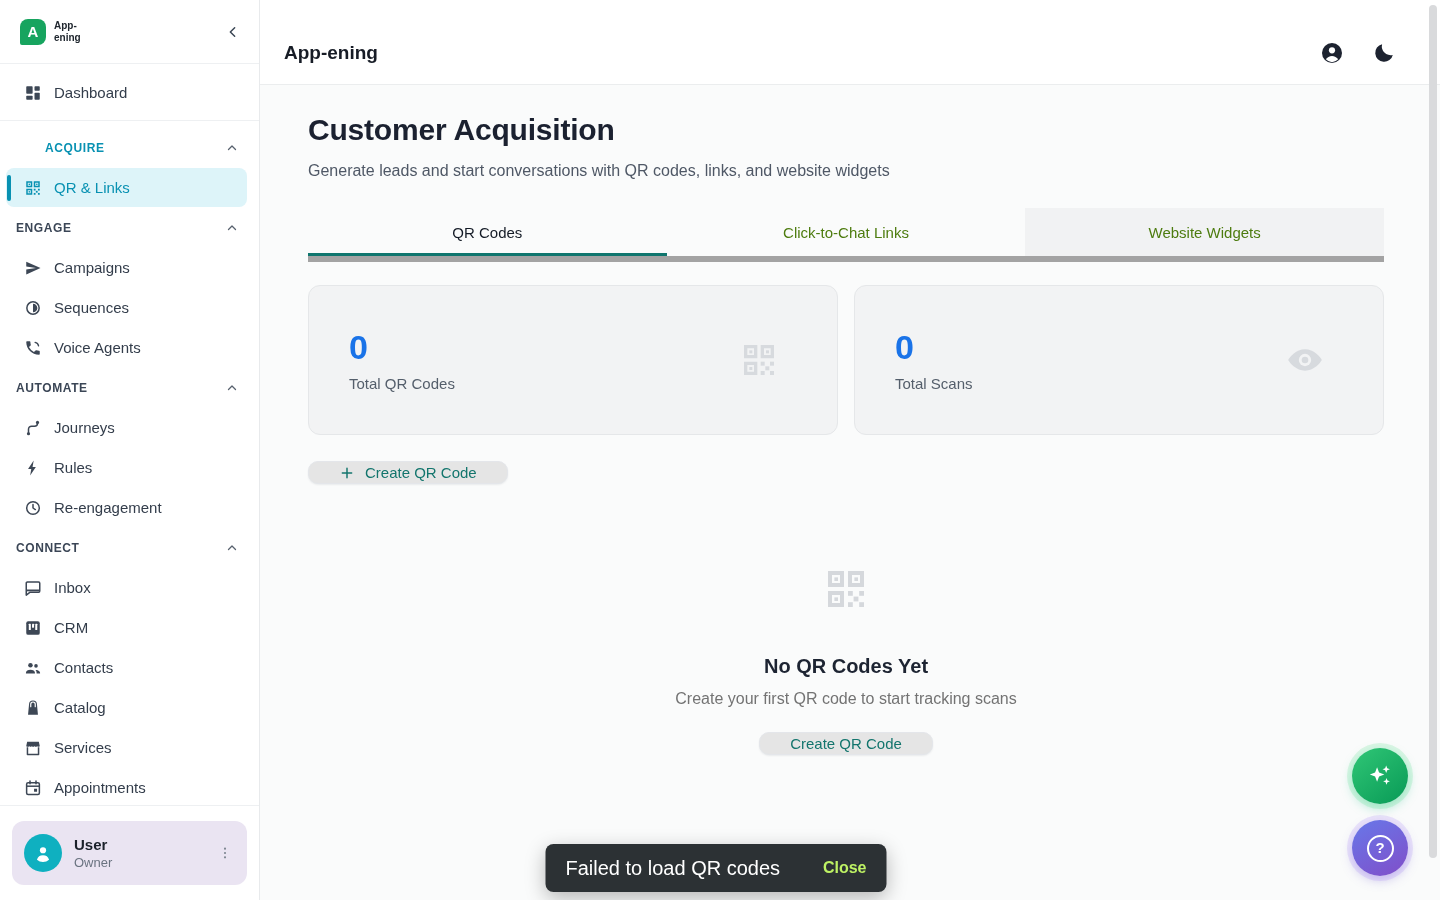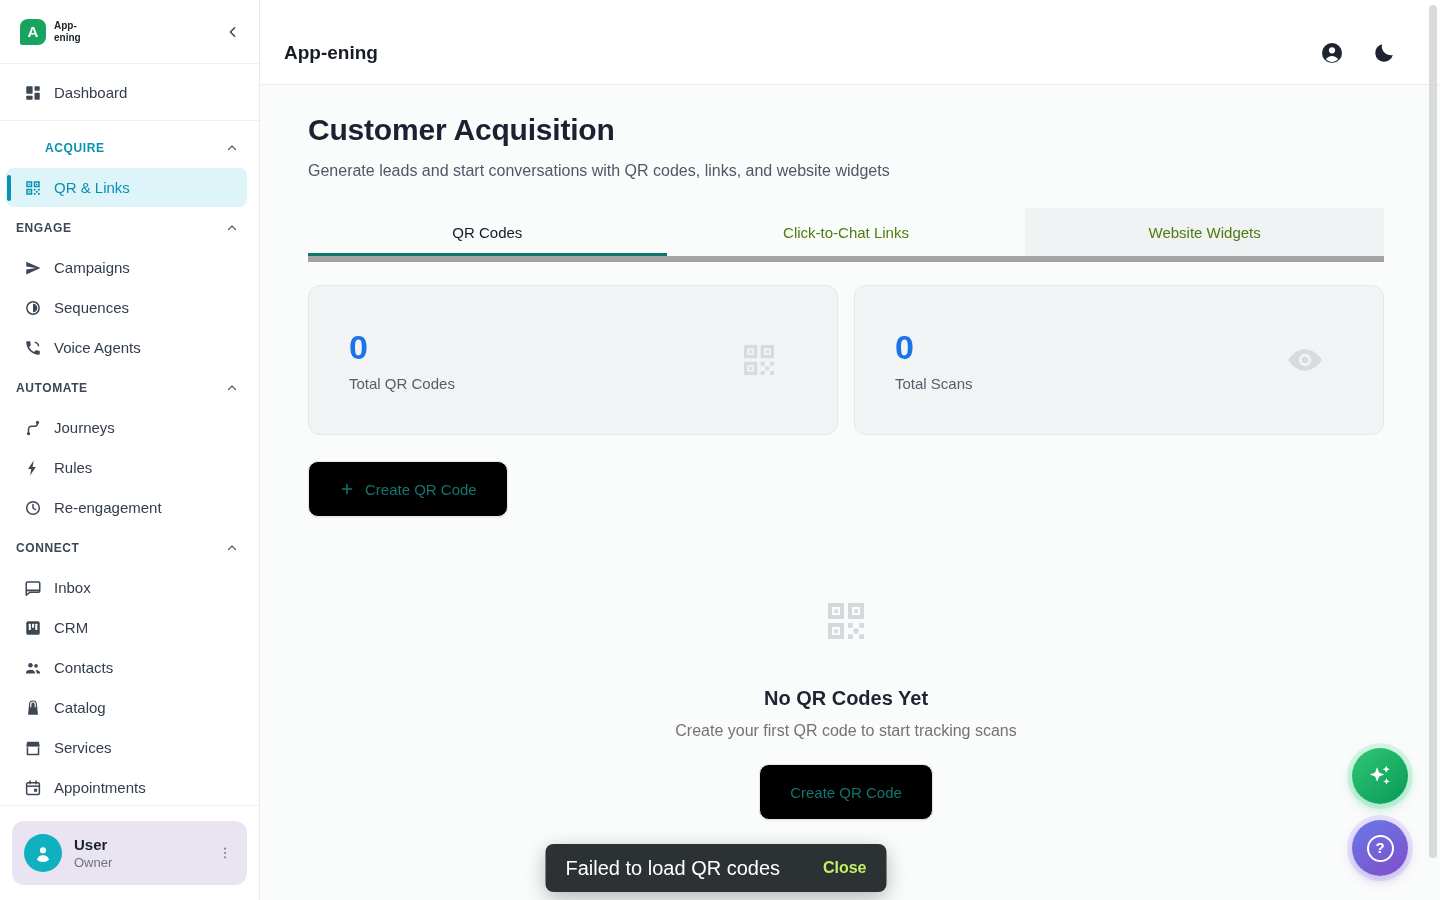--- a/index.html
+++ b/index.html
@@ -113,22 +113,22 @@
     display:flex; align-items:center; justify-content:space-between;
     padding:0 58px 0 40px;
   }
   .stat-value { font-size:34px; line-height:36px; font-weight:600; color:#1a73e8; }
   .stat-label { font-size:15px; color:#545e6b; margin-top:10px; }
   .stat-icon { color:#d7dade; }
   .stat-icon svg { width:40px; height:40px; }
 
   .btn {
     display:inline-flex; align-items:center; justify-content:center; gap:10px;
-    background:#000000; border:1px solid #e4e6ea; border-radius:10px;
-    height:56px; padding:0 30px; font-size:15px; font-weight:500; color:#13756d;
+    background:#e5e5e5; border:1px solid #e4e6ea; border-radius:10px;
+    height:23px; padding:0 30px; font-size:15px; font-weight:500; color:#13756d;
     box-shadow:0 1px 2px rgba(16,24,40,.07); cursor:pointer;
     font-family:inherit;
   }
   .btn .plus { display:flex; color:#13756d; }
   .btn .plus svg { width:16px; height:16px; }
   .create-row { margin-top:26px; }
 
   .empty { display:flex; flex-direction:column; align-items:center; margin-top:80px; }
   .empty-qr { color:#d5d8dc; }
   .empty-qr svg { width:48px; height:48px; }

